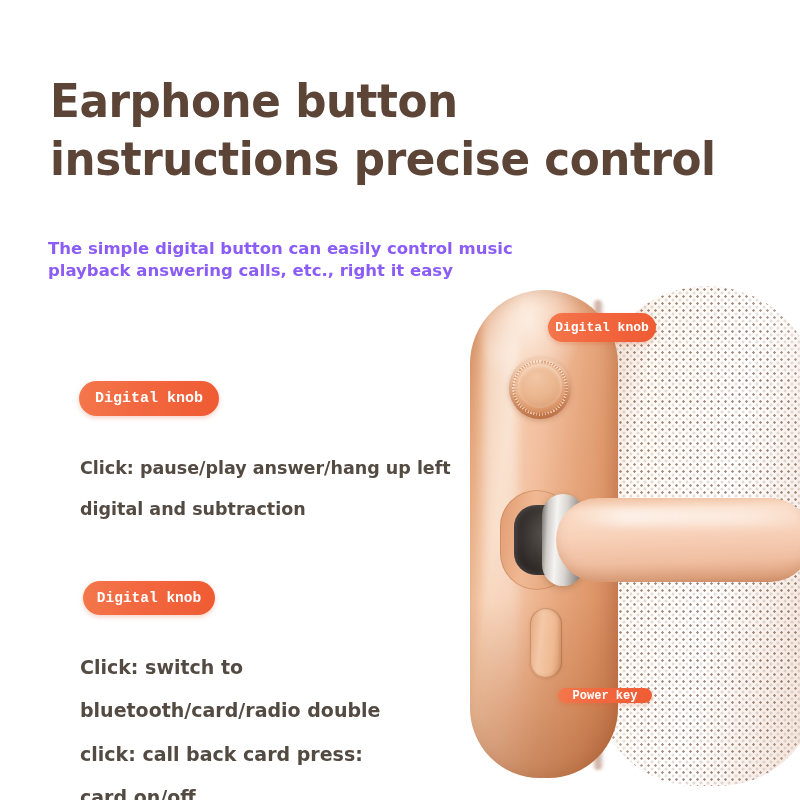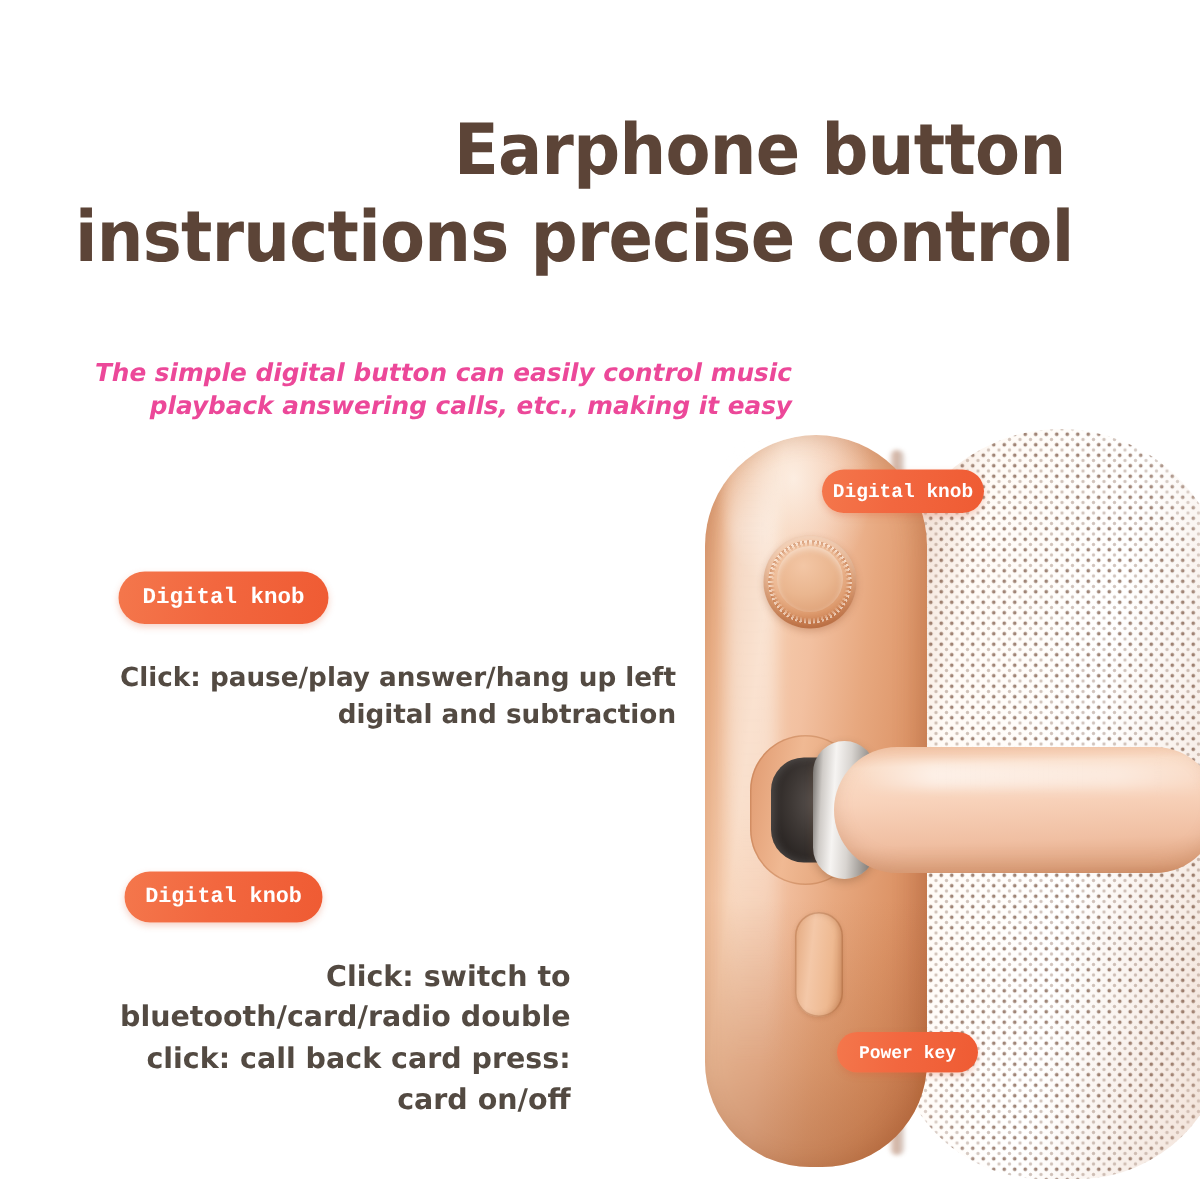--- a/index.html
+++ b/index.html
@@ -9,21 +9,20 @@
   }
   body {
     font-family: "DejaVu Sans", sans-serif;
   }
   #page {
     position: relative;
     width: 800px;
     height: 800px;
     background: #ffffff;
     overflow: hidden;
-    text-align: right;
   }
 
   
   .headline {
     position: absolute;
     left: 50px;
     top: 72px;
     width: 710px;
     color: #5c4437;
     font-family: "DejaVu Sans", sans-serif;
@@ -35,26 +34,25 @@
     transform-origin: left top;
     z-index: 40;
   }
   .headline .hl-line { display: block; white-space: nowrap; }
 
   .subtitle {
     position: absolute;
     left: 48px;
     top: 238px;
     width: 480px;
-    color: #ec4899;
+    color: #8b5cf6;
     font-size: 16.5px;
     font-weight: bold;
     line-height: 1.33;
     z-index: 40;
-    font-style: italic;
   }
   .subtitle .sub-line { display: block; white-space: nowrap; }
 
   
   .badge {
     position: absolute;
     display: inline-flex;
     align-items: center;
     justify-content: center;
     border-radius: 999px;
@@ -76,32 +74,32 @@
     width: 132px; height: 34px;
     font-size: 14.5px;
   }
   .badge-knob-img {
     left: 548px; top: 313px;
     width: 108px; height: 29px;
     font-size: 13px;
   }
   .badge-power-img {
     left: 558px; top: 688px;
-    width: 94px; height: 27px;
+    width: 94px; height: 15px;
     font-size: 12px;
   }
 
   
   .bodytext {
     position: absolute;
     color: #534a42;
     font-weight: bold;
     z-index: 40;
   }
-  .bodytext .bt-line { display: block; white-space: nowrap; }
+  .bodytext .bt-line { display: block; white-space: nowrap; margin-top: 16px; }
   .body-1 {
     left: 80px; top: 440px;
     font-size: 17.5px;
     line-height: 1.42;
   }
   .body-2 {
     left: 80px; top: 638px;
     font-size: 19px;
     line-height: 1.44;
   }
@@ -376,21 +374,21 @@
     <div class="arm-gloss"></div>
   </div>
 
   <div class="headline">
     <span class="hl-line">Earphone button</span>
     <span class="hl-line">instructions precise control</span>
   </div>
 
   <div class="subtitle">
     <span class="sub-line">The simple digital button can easily control music</span>
-    <span class="sub-line">playback answering calls, etc., making it easy</span>
+    <span class="sub-line">playback answering calls, etc., right it easy</span>
   </div>
 
   <div class="badge badge-left-1">Digital knob</div>
   <div class="bodytext body-1">
     <span class="bt-line">Click: pause/play answer/hang up left</span>
     <span class="bt-line">digital and subtraction</span>
   </div>
 
   <div class="badge badge-left-2">Digital knob</div>
   <div class="bodytext body-2">

